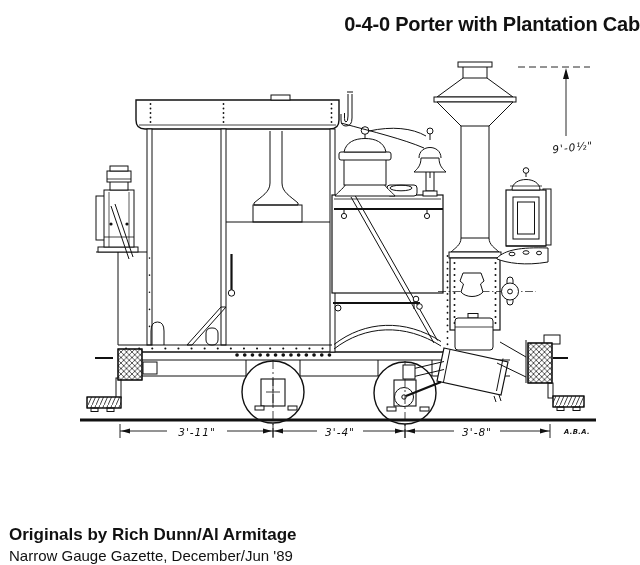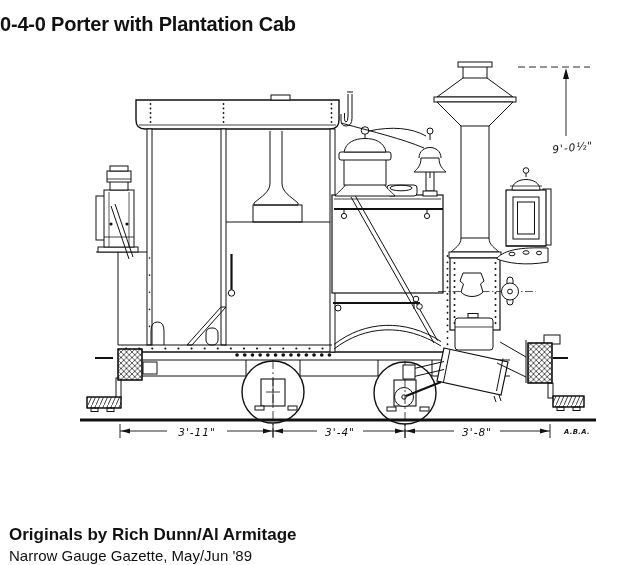--- a/index.html
+++ b/index.html
@@ -5,21 +5,21 @@
   :root { --ink: #111111; --paper: #ffffff; }
   html,body { margin:0; padding:0; }
   body {
     width:640px; height:565px; position:relative; overflow:hidden;
     background: var(--paper);
     font-family: "Liberation Sans", sans-serif;
     color: var(--ink);
   }
   .title {
     position:absolute; top:13px; left:0; right:0;
-    text-align:left; font-size:20px; font-weight:600; letter-spacing:-0.2px;
+    text-align:right; font-size:20px; font-weight:600; letter-spacing:-0.2px;
   }
   .credits {
     position:absolute; left:9px; top:524px; line-height:1.28;
   }
   .credits .l1 { font-size:17px; font-weight:600; }
   .credits .l2 { font-size:15px; font-weight:500; }
   svg.drawing { position:absolute; left:0; top:0; color:var(--ink); }
   svg text {
     font-family:"DejaVu Sans", sans-serif; font-style:italic;
     fill: var(--ink); stroke:none;
@@ -262,14 +262,14 @@
     <polygon points="549,431 540,428.5 540,433.5" fill="currentColor" stroke="none"></polygon>
     <text class="dimlabel" x="197" y="435.5" text-anchor="middle">3'-11"</text>
     <text class="dimlabel" x="340" y="435.5" text-anchor="middle">3'-4"</text>
     <text class="dimlabel" x="477" y="435.5" text-anchor="middle">3'-8"</text>
     <text class="siglabel" x="577" y="434" text-anchor="middle">A.B.A.</text>
   </g>
 </svg>
 
 <div class="credits">
   <div class="l1">Originals by Rich Dunn/Al Armitage</div>
-  <div class="l2">Narrow Gauge Gazette, May/Jun '89</div>
+  <div class="l2">Narrow Gauge Gazette, December/Jun '89</div>
 </div>
 
 </body></html>

